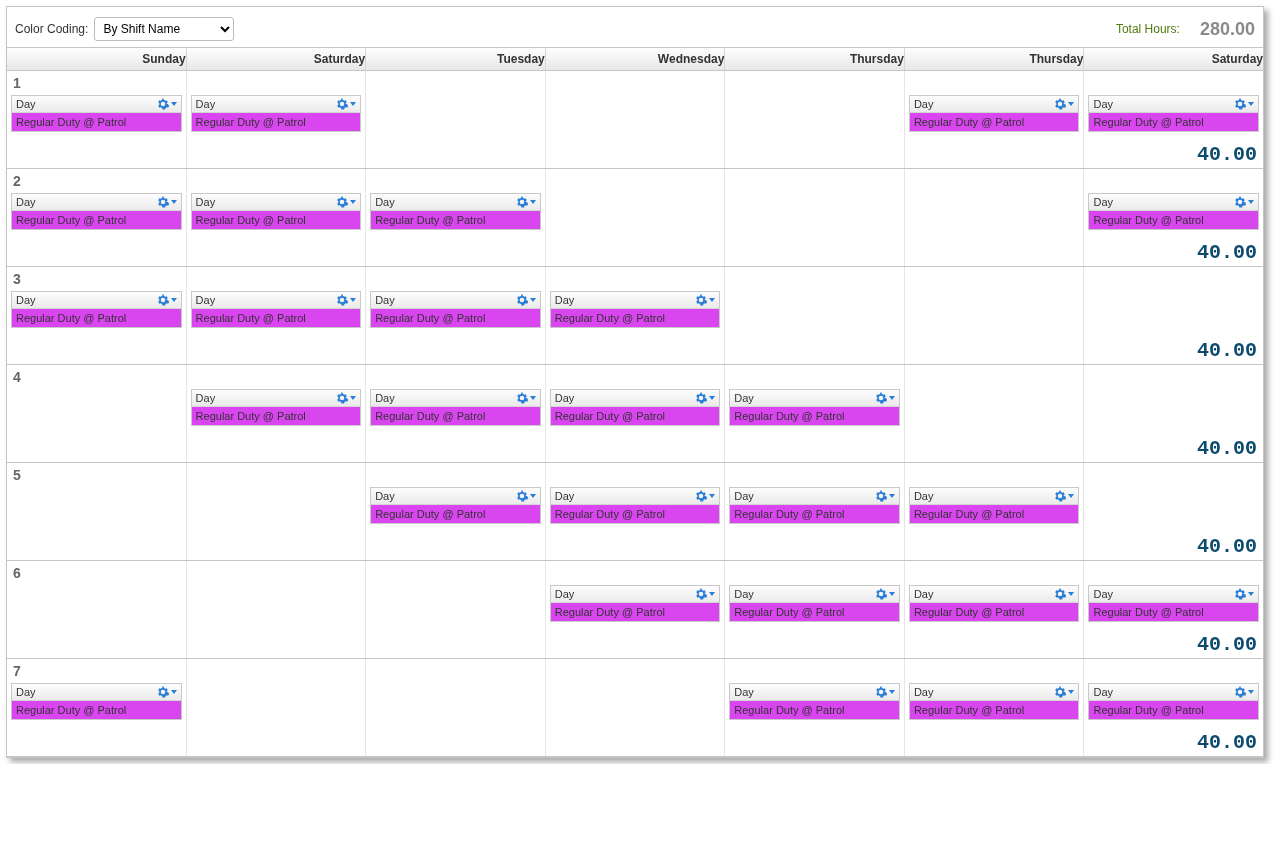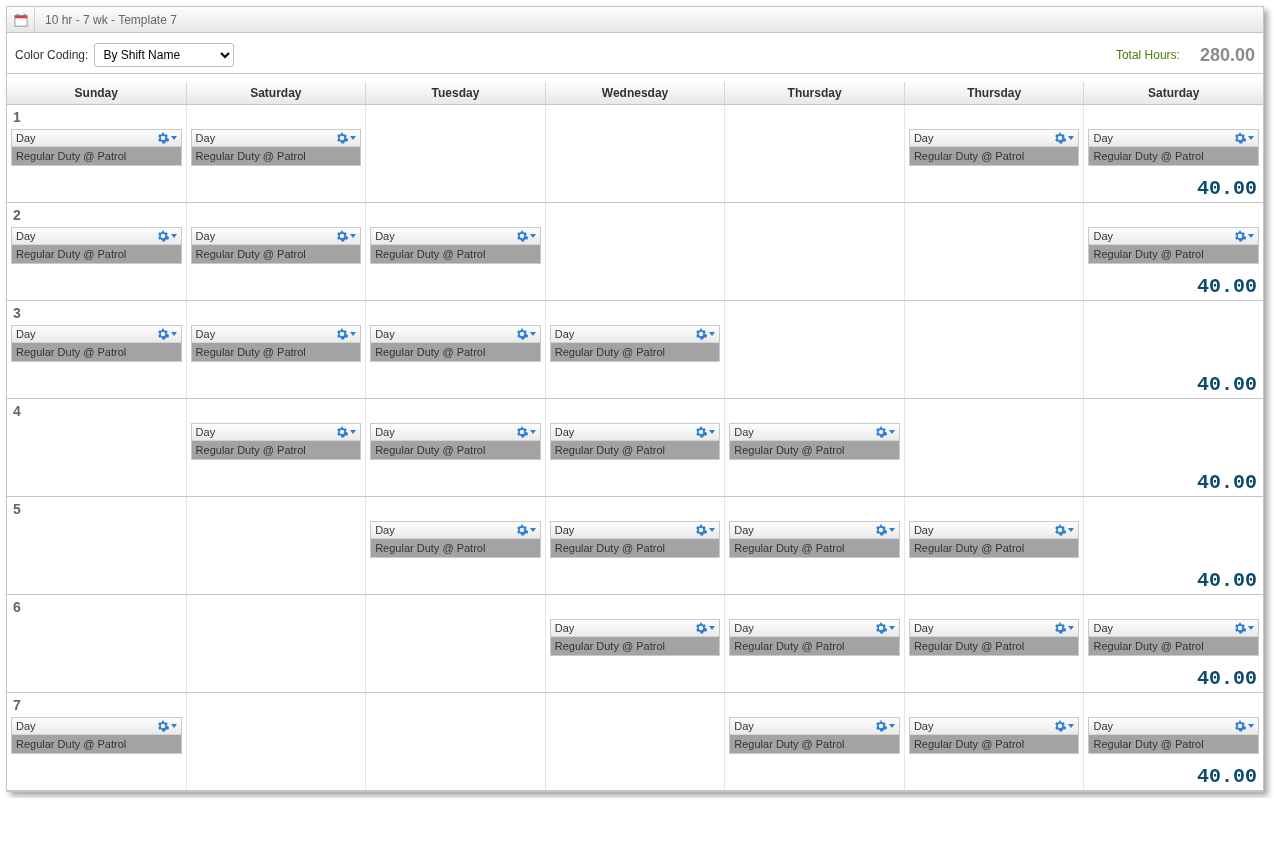--- a/index.html
+++ b/index.html
@@ -56,27 +56,26 @@
   .toolbar .total-label { color: #4d7c0f; margin-right: 20px; text-align: right; }
   .toolbar .total-val { color: #8a8a8a; font-size: 18px; font-weight: bold; }
 
   .header-row {
     display: flex;
     border-top: 1px solid #c5c5c5;
     border-bottom: 1px solid #c5c5c5;
   }
   .header-cell {
     flex: 1;
-    text-align: center;
+    text-align: right;
     font-weight: bold;
     color: #333;
     padding: 4px 0;
     background: linear-gradient(#fdfdfd, #e8e8e8);
     border-left: 1px solid #d6d6d6;
-    margin-top: 8px;
   }
   .header-cell:first-child { border-left: none; }
 
   .week-row {
     display: flex;
     border-bottom: 1px solid #c5c5c5;
     position: relative;
     min-height: 98px;
   }
   .day-cell {
@@ -125,41 +124,30 @@
   }
   .shift-hdr .gear svg { width: 12px; height: 12px; }
   .shift-hdr .caret {
     width: 0; height: 0;
     border-left: 3px solid transparent;
     border-right: 3px solid transparent;
     border-top: 4px solid #2b7dd6;
     margin-left: 2px;
   }
   .shift-body {
-    background: #a3a3a3;
+    background: #d946ef;
     padding: 3px 4px;
     color: #333;
   }
 </style>
 </head>
 <body>
 
 <div class="panel">
 
-  <div class="titlebar">
-    <div class="cal-icon">
-      <svg viewBox="0 0 16 16">
-        <rect x="1" y="3" width="14" height="12" fill="#fff" stroke="#888"></rect>
-        <rect x="1" y="3" width="14" height="3" fill="#d34"></rect>
-        <rect x="3" y="1" width="2" height="3" fill="#888"></rect>
-        <rect x="11" y="1" width="2" height="3" fill="#888"></rect>
-      </svg>
-    </div>
-    <div class="title">10 hr - 7 wk - Template 7</div>
-  </div>
 
   <div class="toolbar">
     <span class="lbl">Color Coding:</span>
     <select>
       <option>By Shift Name</option>
     </select>
     <span class="spacer"></span>
     <span class="total-label">Total Hours:</span>
     <span class="total-val">280.00</span>
   </div>

